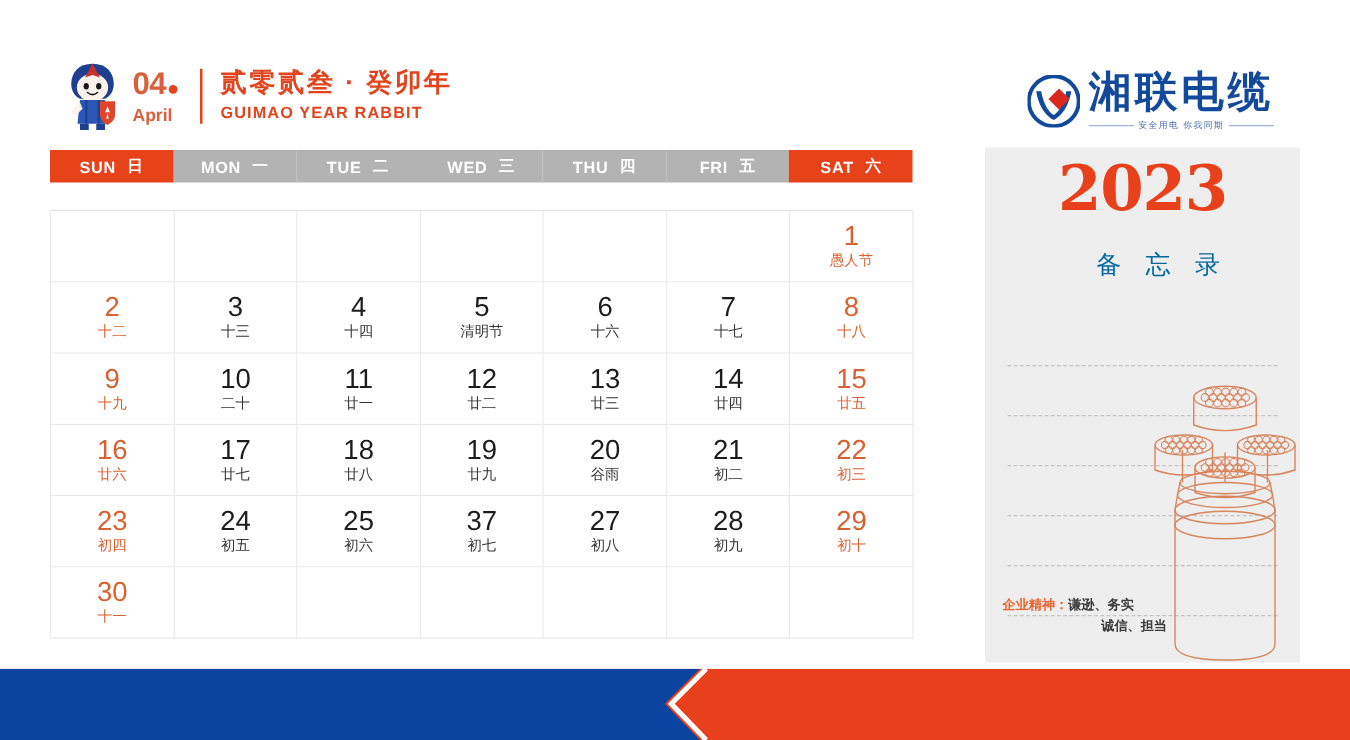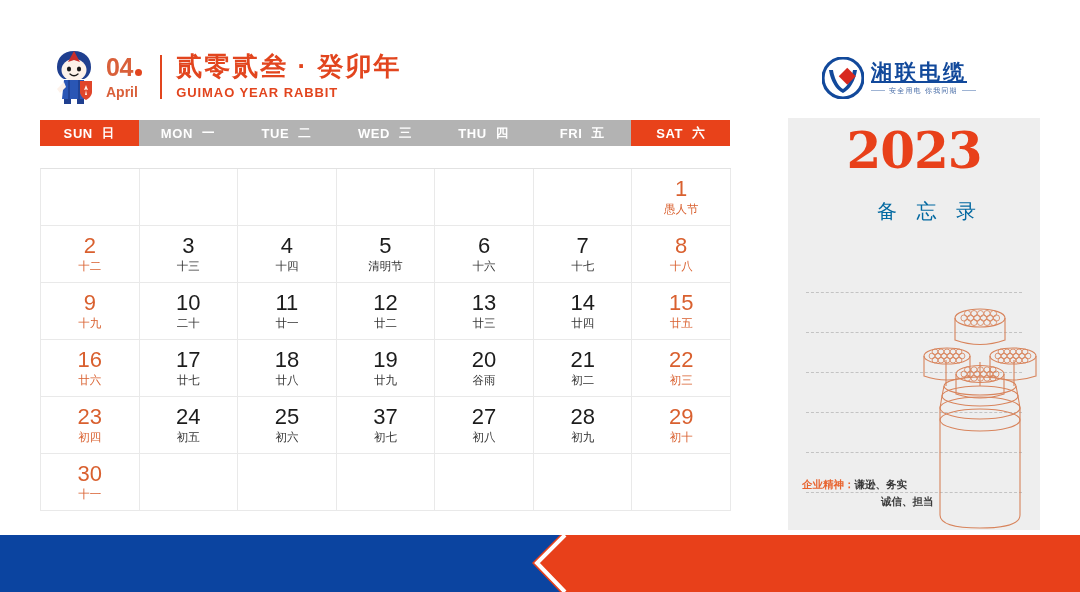--- a/index.html
+++ b/index.html
@@ -13,21 +13,21 @@
 
   
   .cal-header{position:absolute;left:52px;top:46px;display:flex;align-items:center;height:62px;}
   .mascot{width:44px;height:56px;position:relative;margin-right:10px;flex:none;}
   .month-block{display:flex;flex-direction:column;justify-content:center;margin-right:18px;}
   .month-num{font-size:25px;font-weight:700;color:#d9603a;line-height:1;letter-spacing:-0.5px;position:relative;display:inline-block;}
   .month-dot{display:inline-block;width:7px;height:7px;border-radius:50%;background:#e2451e;vertical-align:baseline;margin-left:2px;}
   .month-en{font-size:14px;font-weight:700;color:#d9603a;line-height:1;margin-top:5px;}
   .hdr-divider{width:2.5px;height:44px;background:#e2451e;margin-right:14px;}
   .year-block{display:flex;flex-direction:column;justify-content:center;}
-  .year-cn{font-size:26px;font-weight:700;color:#e2451e;letter-spacing:2px;line-height:1.15;}
+  .year-cn{font-size:21px;font-weight:700;color:#e2451e;letter-spacing:2px;line-height:1.15;}
   .year-en{font-size:13px;font-weight:700;color:#e2451e;letter-spacing:0.9px;line-height:1.3;margin-top:3px;}
 
   
   .weekbar{position:absolute;left:40px;top:120px;width:690px;height:26px;display:flex;}
   .wk{flex:1;display:flex;align-items:center;justify-content:center;gap:9px;
       font-size:13px;font-weight:700;color:#ffffff;background:#b3b3b3;letter-spacing:0.6px;}
   .wk.we{background:#e8421a;}
   .wk .wk-cn{font-size:12.5px;font-weight:700;}
 
   
@@ -54,22 +54,22 @@
   .memo-line{height:39px;border-bottom:1px dashed #c3c3c3;}
   .spirit{position:absolute;left:14px;top:358px;font-size:10.5px;line-height:1.65;}
   .spirit-label{color:#e8642f;font-weight:700;}
   .spirit-txt{color:#3a3a3a;font-weight:700;text-align:center;}
   .spirit-l2{margin-left:79px;}
 
   
   .logo{position:absolute;left:822px;top:57px;display:flex;align-items:center;}
   .logo-mark{width:42px;height:42px;flex:none;margin-right:7px;}
   .logo-text{display:flex;flex-direction:column;}
-  .logo-cn{font-size:21px;font-weight:700;color:#12499b;letter-spacing:3px;line-height:1;
-           font-family:"DejaVu Serif",serif;text-decoration:underline;}
+  .logo-cn{font-size:34px;font-weight:700;color:#12499b;letter-spacing:3px;line-height:1;
+           font-family:"DejaVu Serif",serif;}
   .logo-tag{display:flex;align-items:center;margin-top:4px;gap:4px;}
   .logo-rule{height:1px;background:#9fb4d4;flex:1;min-width:14px;}
   .logo-tag-txt{font-size:7px;color:#4a6ea8;letter-spacing:1.2px;white-space:nowrap;}
 
   
   .banner{position:absolute;left:0;top:535px;width:1080px;height:57px;}
 
   
   .cable{position:absolute;left:910px;top:300px;width:140px;height:235px;}
 </style>

